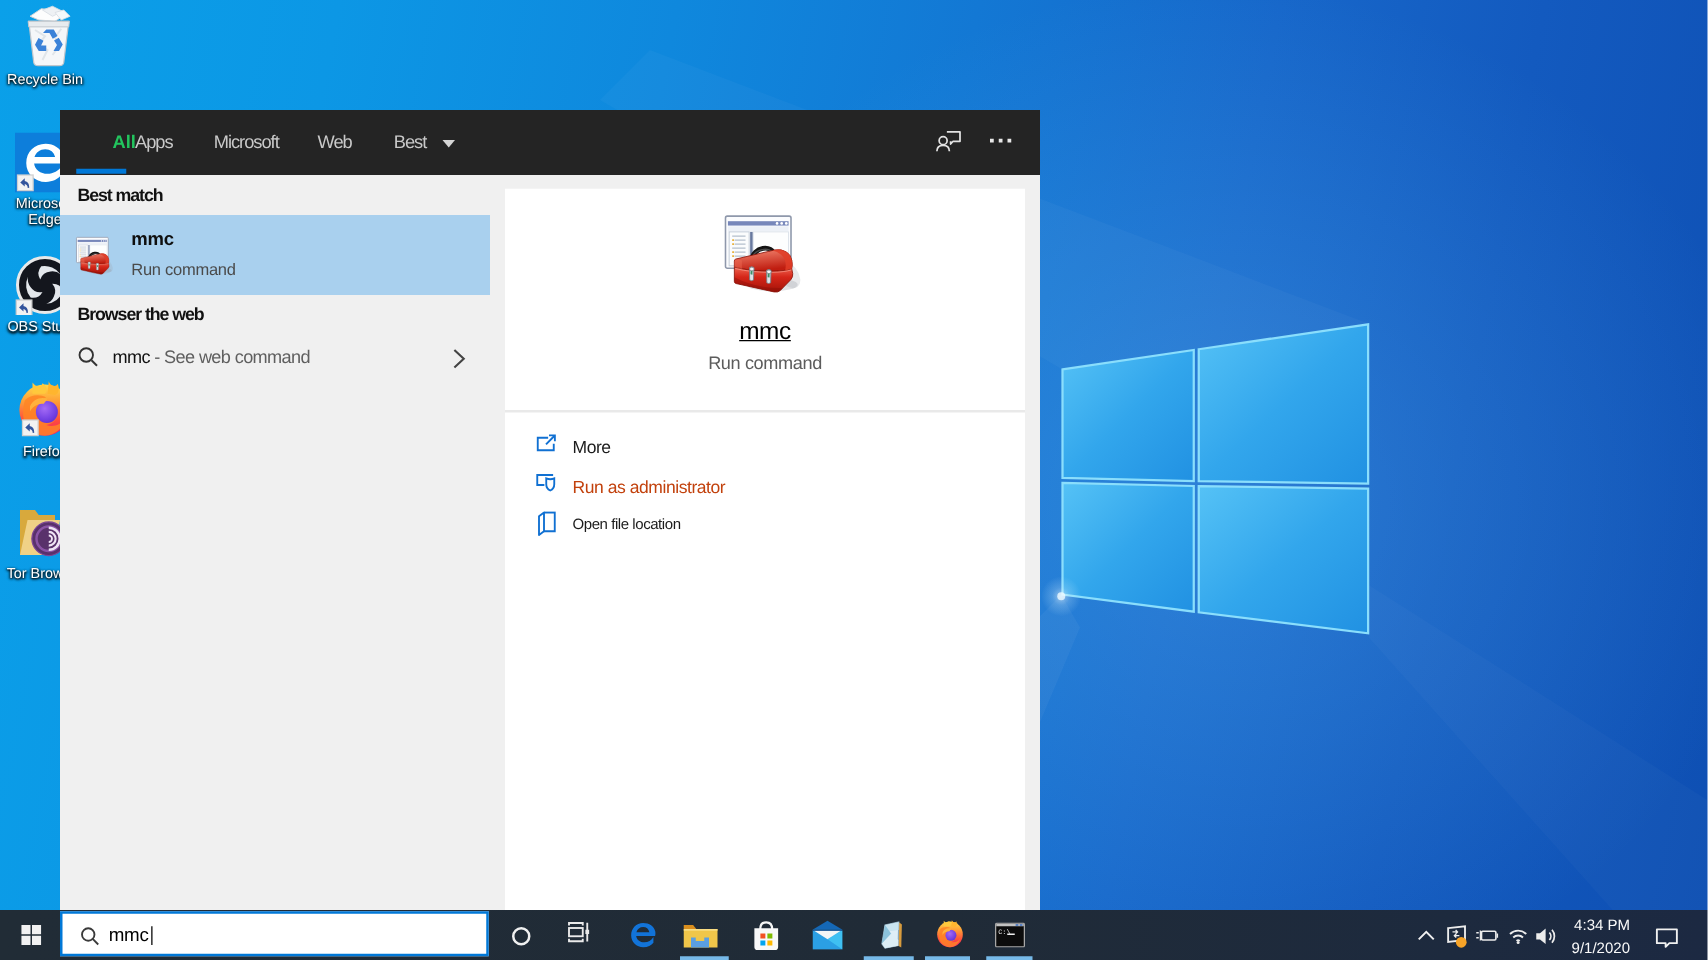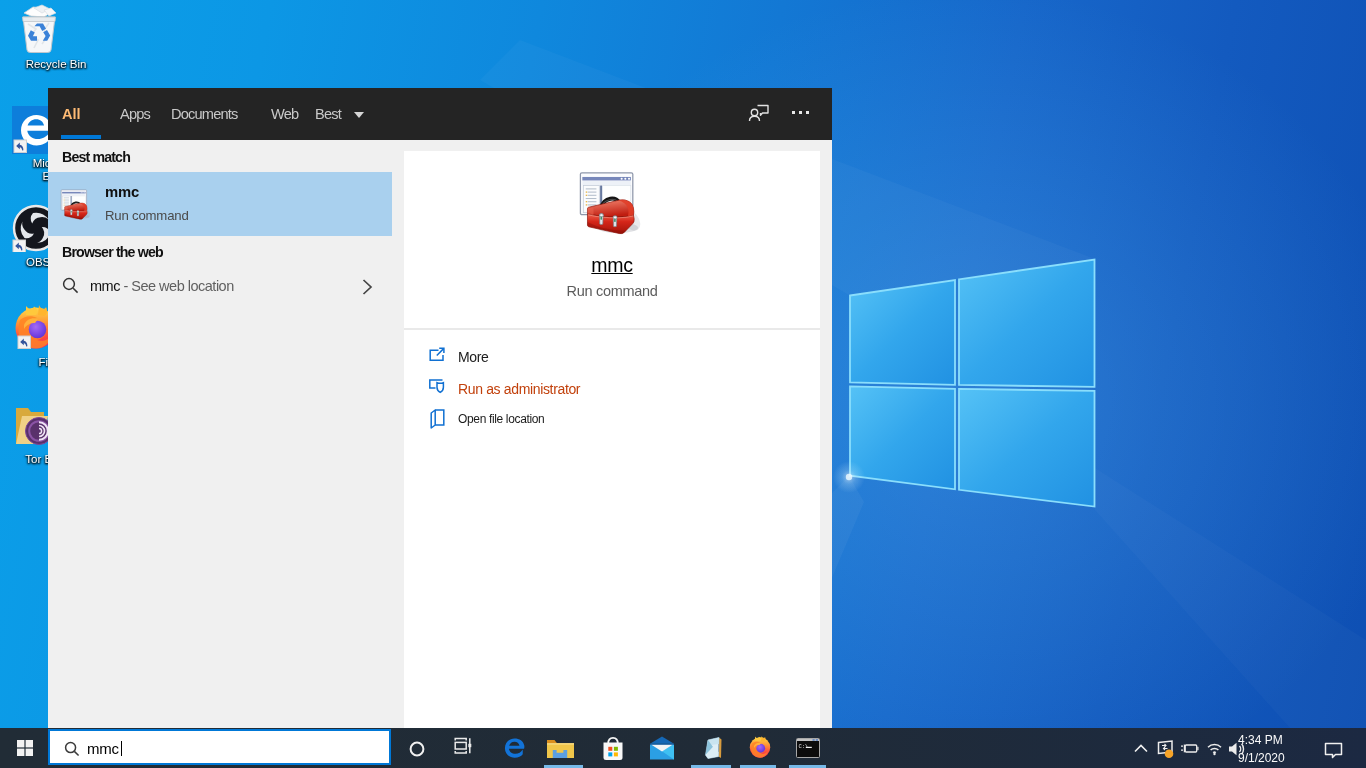--- a/index.html
+++ b/index.html
@@ -4,21 +4,21 @@
 <style>
   * { margin:0; padding:0; box-sizing:border-box; }
   html,body { width:1366px; height:768px; overflow:hidden; font-family:"Liberation Sans",sans-serif; }
   .abs { position:absolute; }
   #wall { position:absolute; left:0; top:0; width:1366px; height:728px;
     background:
       radial-gradient(620px 560px at 965px 400px, rgba(110,205,255,.26), rgba(110,205,255,0) 74%),
       linear-gradient(101deg, #0aa0e9 0%, #0c97e5 18%, #0f88dd 36%, #1378d4 52%, #1767ca 68%, #135abf 82%, #0e4fb3 100%);
   }
   .dlabel { position:absolute; width:72px; text-align:center; color:#fff; font-size:11.5px; line-height:12.5px;
-    text-shadow:0 1px 2px rgba(0,0,0,.95), 1px 1px 2px rgba(0,0,0,.8), -1px 1px 2px rgba(0,0,0,.6);margin-left:20px; }
+    text-shadow:0 1px 2px rgba(0,0,0,.95), 1px 1px 2px rgba(0,0,0,.8), -1px 1px 2px rgba(0,0,0,.6); }
   #panel { position:absolute; left:48px; top:88px; width:784px; height:640px; background:#f0f0f0; }
   #phead { position:absolute; left:0; top:0; width:784px; height:52px; background:#242424; }
   .tab { position:absolute; top:18px; font-size:14.6px; letter-spacing:-0.8px; color:#c9c9c9; }
   #leftcol { position:absolute; left:0; top:52px; width:290px; height:588px; background:#f0f0f0; }
   #rightcol { position:absolute; left:356px; top:52px; width:428px; height:588px; background:#f0f0f0; }
   #rwhite { position:absolute; left:0; top:11px; width:416px; height:577px; background:#ffffff; }
   #taskbar { position:absolute; left:0; top:728px; width:1366px; height:40px;
     background:linear-gradient(90deg,#212c36 0%,#202b37 55%,#1d2a3e 85%,#1c2942 100%); }
   .tbul { position:absolute; top:37px; height:3px; background:#76b9e8; }
 </style>
@@ -180,24 +180,24 @@
     <circle cx="25" cy="27" r="9.8" stroke="#8a53a5"></circle>
     <path d="M25,18.2 A8.8,8.8 0 0 1 25,35.8"></path>
     <path d="M25,21.5 A5.5,5.5 0 0 1 25,32.5" stroke-width="1.7"></path>
     <path d="M25,24.4 A2.6,2.6 0 0 1 25,29.6" stroke-width="1.5"></path>
   </g>
 </svg>
 <div class="dlabel" style="left:0px;top:453px">Tor Browser</div>
 
 <div id="panel">
   <div id="phead">
-    <span class="tab" style="left:14px;color:#fdba74;font-weight:bold;letter-spacing:0">All</span>
-    <span class="tab" style="left:72px">Apps</span>
-    <span class="tab" style="left:123px">Documents</span>
-    <span class="tab" style="left:223px">Web</span>
+    <span class="tab" style="left:42px;color:#22c55e;font-weight:bold;letter-spacing:0">All</span>
+    <span class="tab" style="left:60px">Apps</span>
+    <span class="tab" style="left:123px">Microsoft</span>
+    <span class="tab" style="left:206px">Web</span>
     <span class="tab" style="left:267px">Best</span>
     <div class="abs" style="left:306px;top:23.5px;width:0;height:0;border-left:5.5px solid transparent;border-right:5.5px solid transparent;border-top:6px solid #d6d6d6"></div>
     <div class="abs" style="left:13px;top:47px;width:40px;height:4px;background:#0078d7"></div>
     <svg class="abs" style="left:700px;top:14px" width="22" height="22" viewBox="0 0 22 22" fill="none" stroke="#e2e2e2" stroke-width="1.4">
       <circle cx="6.5" cy="10.5" r="3.2"></circle>
       <path d="M1.5,19 Q1.5,14.2 6.5,14.2 Q11.5,14.2 11.5,19"></path>
       <path d="M9.5,3.5 L20,3.5 L20,11 L14.5,11 L12.5,13.2 L12.5,11" stroke-linejoin="round"></path>
     </svg>
     <div class="abs" style="left:744px;top:23px;width:3.4px;height:3.4px;background:#e8e8e8"></div>
     <div class="abs" style="left:751px;top:23px;width:3.4px;height:3.4px;background:#e8e8e8"></div>
@@ -210,21 +210,21 @@
           <use href="#mmcicon"></use>
         </svg>
       <div class="abs" style="left:57px;top:12px;font-size:14.8px;letter-spacing:-0.2px;font-weight:bold;color:#0f0f0f">mmc</div>
       <div class="abs" style="left:57px;top:36px;font-size:13.2px;letter-spacing:-0.2px;color:#4a4a4a">Run command</div>
     </div>
     <div class="abs" style="left:14px;top:104px;font-size:14.2px;letter-spacing:-0.85px;font-weight:bold;color:#111">Browser the web</div>
     <svg class="abs" style="left:14px;top:137px" width="17" height="17" viewBox="0 0 17 17" fill="none" stroke="#333" stroke-width="1.5">
       <circle cx="7" cy="7" r="5.4"></circle>
         <path d="M11.2,11.2 L15.6,15.6"></path>
     </svg>
-    <div class="abs" style="left:42px;top:138px;font-size:14.5px;letter-spacing:-0.5px;color:#111">mmc <span style="color:#5f5f5f">- See web location</span></div>
+    <div class="abs" style="left:42px;top:138px;font-size:14.5px;letter-spacing:-0.5px;color:#111">mmc <span style="color:#5f5f5f">- See web command</span></div>
     <svg class="abs" style="left:313px;top:138px" width="12" height="18" viewBox="0 0 12 18" fill="none" stroke="#444" stroke-width="1.7">
       <path d="M2.5,2 L10,9 L2.5,16"></path>
     </svg>
   </div>
   <div id="rightcol">
     <div id="rwhite"></div>
     <svg class="abs" style="left:173px;top:29px" width="66" height="66" viewBox="-2 -2 68 68">
         <use href="#mmcicon"></use>
       </svg>
     <div class="abs" style="left:148px;top:114px;width:120px;text-align:center;font-size:19.5px;letter-spacing:-0.3px;color:#000;text-decoration:underline">mmc</div>
@@ -338,17 +338,17 @@
     <path d="M2,5.2 A9.2,9.2 0 0 1 15,5.2" stroke-width="1.5"></path>
     <path d="M4.6,8 A5.6,5.6 0 0 1 12.4,8" stroke-width="1.5"></path>
     <path d="M7.2,10.7 A2,2 0 0 1 9.8,10.7" stroke-width="1.5"></path>
     <circle cx="8.5" cy="12" r="1.2" fill="#ececec" stroke="none"></circle>
   </svg>
   <svg class="abs" style="left:1228px;top:14px" width="19" height="14" viewBox="0 0 19 14">
     <path d="M1,4.5 L4,4.5 L8.5,0.8 L8.5,13.2 L4,9.5 L1,9.5 Z" fill="#ececec"></path>
     <path d="M11.5,4 A4.4,4.4 0 0 1 11.5,10" fill="none" stroke="#ececec" stroke-width="1.4"></path>
     <path d="M13.6,1.8 A8,8 0 0 1 13.6,12.2" fill="none" stroke="#ececec" stroke-width="1.4"></path>
   </svg>
-  <div class="abs" style="left:1238px;top:2.5px;width:66px;text-align:left;font-size:12px;color:#fafafa;line-height:18px">4:34 PM<br>9/1/2020</div>
+  <div class="abs" style="left:1238px;top:2.5px;width:66px;text-align:right;font-size:12px;color:#fafafa;line-height:18px">4:34 PM<br>9/1/2020</div>
   <svg class="abs" style="left:1324px;top:14px" width="19" height="17" viewBox="0 0 19 17" fill="none" stroke="#f0f0f0" stroke-width="1.5">
     <path d="M1.5,1.5 L17.5,1.5 L17.5,12.5 L11.5,12.5 L8.5,15.5 L8.5,12.5 L1.5,12.5 Z" stroke-linejoin="round"></path>
   </svg>
 </div>
 
 </body></html>

